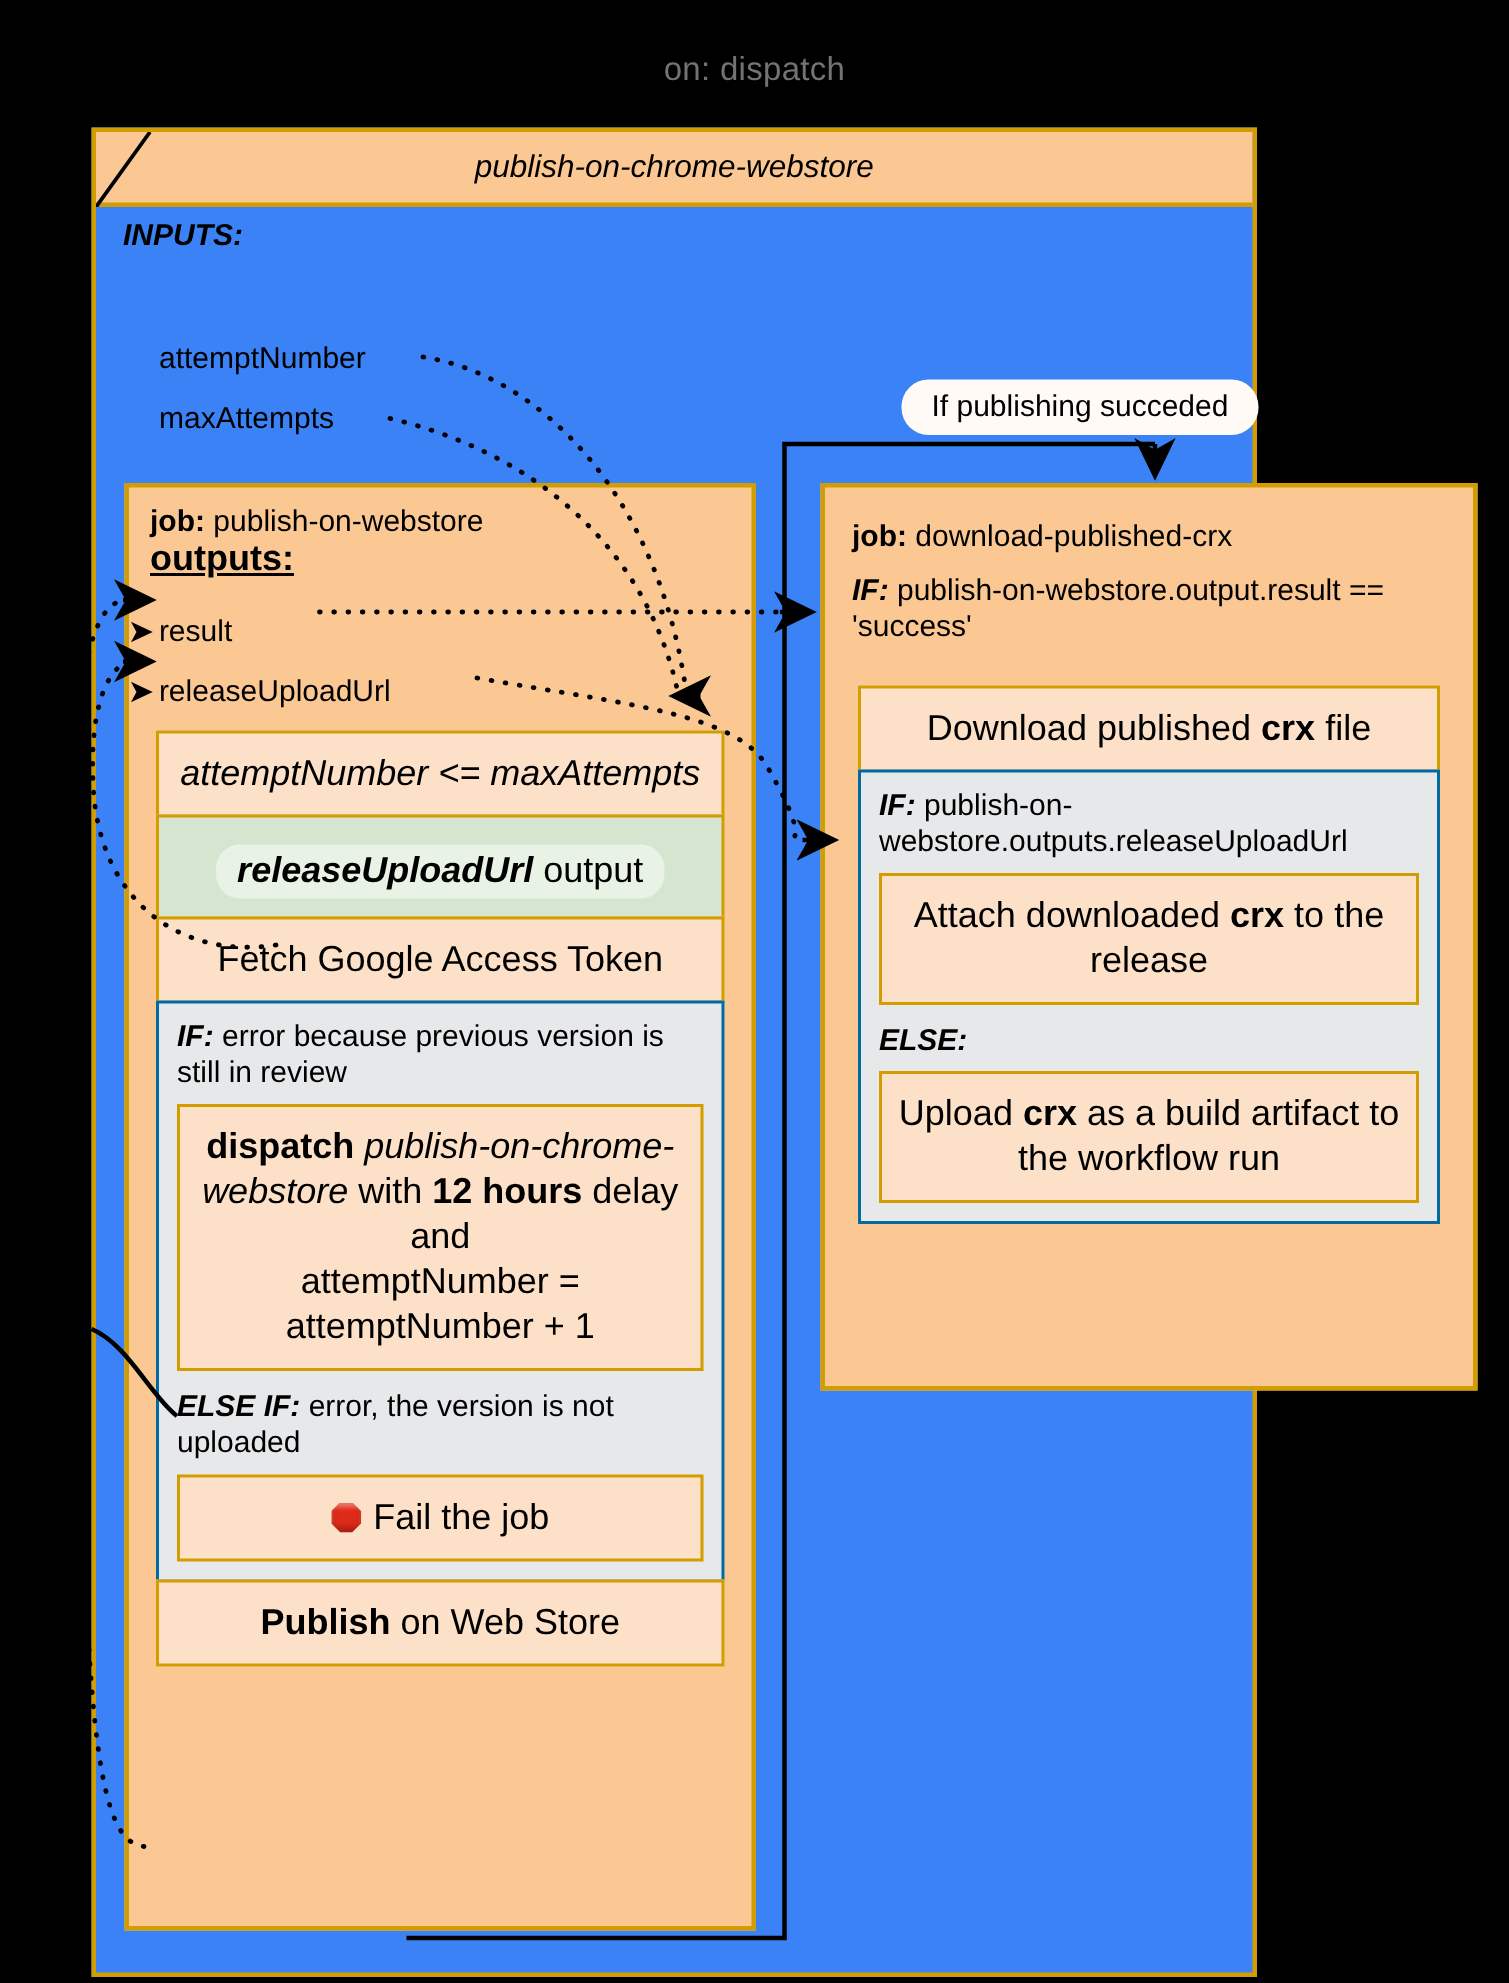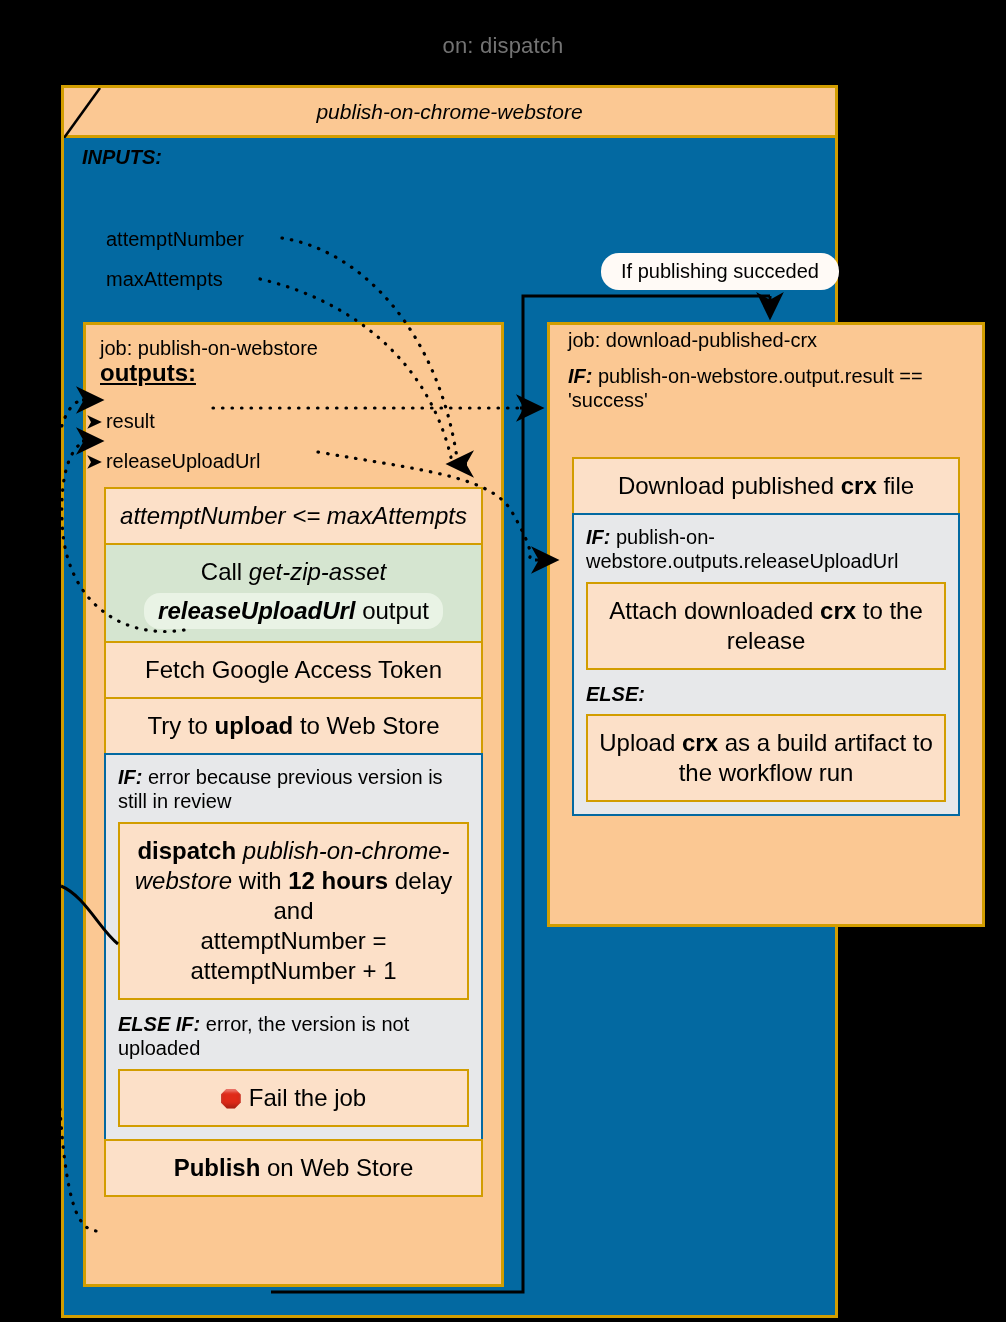--- a/index.html
+++ b/index.html
@@ -8,41 +8,41 @@
        font-family:"Liberation Sans",sans-serif;color:#000;}
 
   #stage{position:absolute;left:0;top:0;width:1006px;height:1322px;background:#000;}
 
   
   .trigger-label{position:absolute;left:0;top:33px;width:1006px;text-align:center;
      color:#737373;font-size:22px;letter-spacing:.2px;}
 
   
   .workflow{position:absolute;left:61px;top:85px;width:777px;height:1233px;
-     background:#0369a1;border:3px solid #d29d00;box-sizing:border-box;}
+     background:#3b82f6;border:3px solid #d29d00;box-sizing:border-box;}
   .workflow-header{position:relative;height:50px;background:#fbc893;
      border-bottom:3px solid #d29d00;box-sizing:border-box;
      display:flex;align-items:center;justify-content:center;}
   .workflow-title{font-style:italic;font-size:21px;}
   .corner-slash{position:absolute;left:0;top:0;width:60px;height:50px;overflow:hidden;}
 
   
   .inputs-head{position:absolute;left:18px;top:58px;font-size:20px;font-weight:bold;font-style:italic;}
   .input-row{position:absolute;left:42px;font-size:20px;white-space:nowrap;}
   .in0{top:100px;} .in1{top:140px;} .in2{top:180px;}
 
   
   .jobbox{position:absolute;background:#fbc893;border:3px solid #d29d00;box-sizing:border-box;}
   .job-left{left:19px;top:234px;width:421px;height:965px;}
   .job-right{left:483px;top:234px;width:438px;height:605px;}
 
   .job-title{font-size:20px;padding:0 0 0 14px;white-space:nowrap;}
-  .job-title b{font-weight:normal;}
+  .job-title b{font-weight:bold;}
   .job-left .job-title{margin-top:12px;}
-  .job-right .job-title{margin-top:4px;padding-left:18px;}
+  .job-right .job-title{margin-top:22px;padding-left:18px;}
 
   .job-outputs{font-size:24px;font-weight:bold;padding-left:14px;line-height:1.1;text-decoration:underline;}
 
   .output-item{position:absolute;font-size:20px;white-space:nowrap;display:flex;align-items:center;gap:4px;}
   .out-arrow{font-size:19px;line-height:1;font-weight:bold;}
   .out0{left:0px;top:85px;}
   .out1{left:0px;top:125px;}
 
   .job-if{font-size:20px;padding:0 14px 0 18px;line-height:1.22;margin-top:12px;}
   .job-if i{font-weight:bold;font-style:italic;}
@@ -122,31 +122,27 @@
         <span>releaseUploadUrl</span>
       </div>
 
       <div class="steps">
 
         <div class="step first">
           <div><i>attemptNumber &lt;= maxAttempts</i></div>
         </div>
 
         <div class="step green">
-          <div><span>Call </span><i>get-zip-asset</i></div>
           <div class="pill"><b>releaseUploadUrl</b><span> output</span></div>
         </div>
 
         <div class="step">
           <span>Fetch Google Access Token</span>
         </div>
 
-        <div class="step">
-          <span>Try to </span><b>upload</b><span> to Web Store</span>
-        </div>
 
         <div class="cond">
           <div class="cond-label"><i>IF:</i><span> error because previous version is still in review</span></div>
 
           <div class="step">
             <div><b>dispatch</b><i> publish-on-chrome-webstore</i><span> with </span><b>12 hours</b><span> delay and</span></div>
             <div>attemptNumber =</div>
             <div>attemptNumber + 1</div>
           </div>
 

